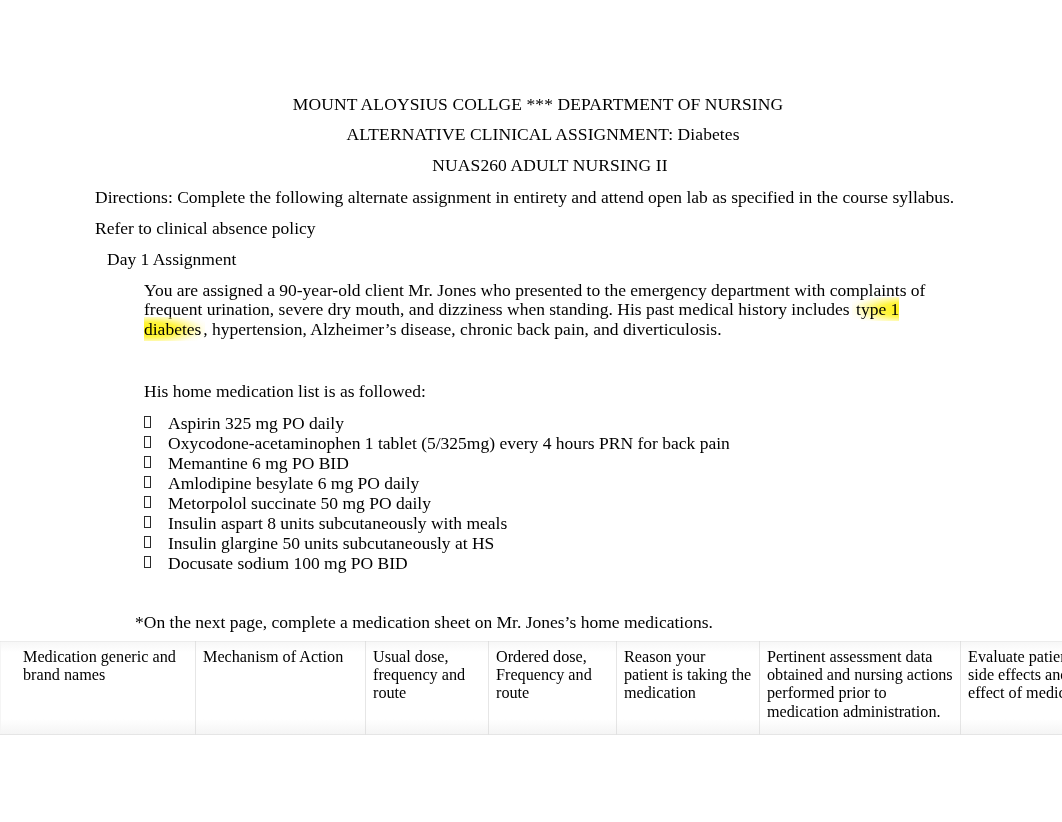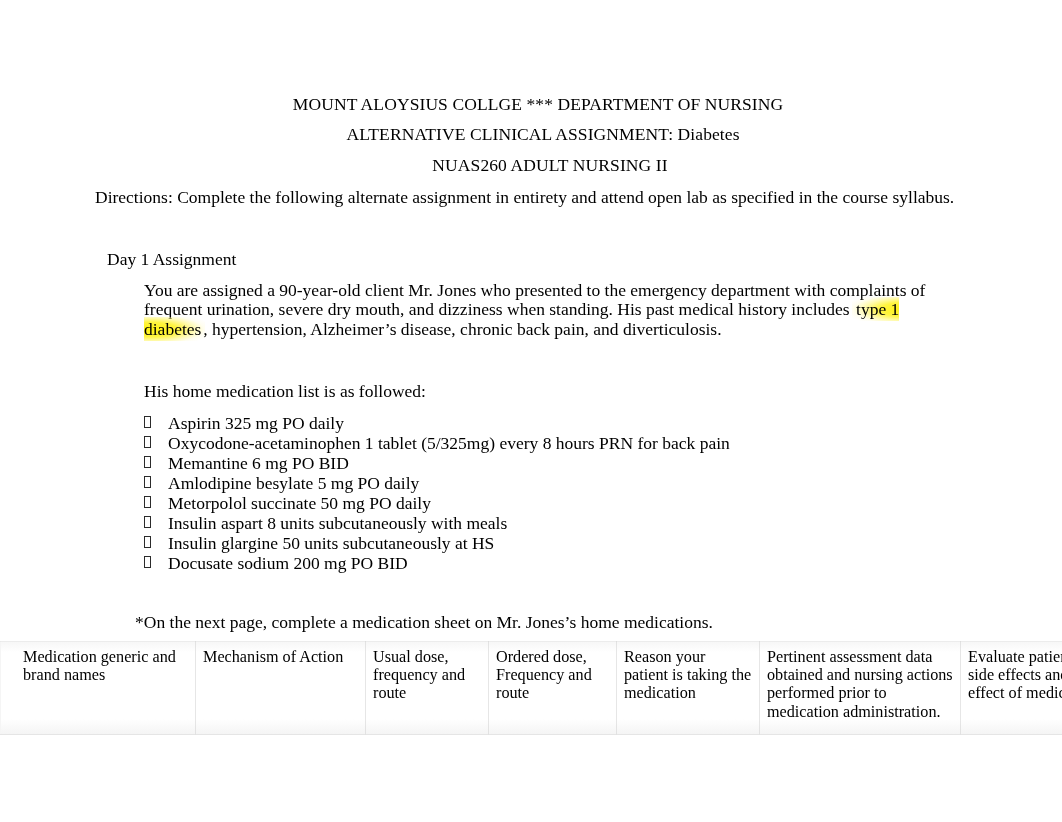--- a/index.html
+++ b/index.html
@@ -185,59 +185,60 @@
   <div class="title-line" id="title-1">
     <span class="inner">MOUNT ALOYSIUS COLLGE *** DEPARTMENT OF NURSING</span>
   </div>
 
   <div class="title-line" id="title-3">
     <span class="inner">NUAS260 ADULT NURSING II</span>
   </div>
 
   <div class="body-text" id="directions">Directions:   Complete the following alternate assignment in entirety and attend open lab as specified in the course syllabus.</div>
 
+  <div class="body-text" id="refer-policy"> Refer to clinical absence policy</div>
 
   <div class="body-text" id="day1">Day 1 Assignment</div>
 
   <div id="scenario"><span>You are assigned a 90-year-old client Mr. Jones who presented to the emergency department with complaints of frequent urination, severe dry mouth, and dizziness when standing. His past medical history includes </span><span class="hl">type 1 diabetes</span><span>, hypertension, Alzheimer’s disease, chronic back pain, and diverticulosis.</span></div>
 
   <div class="body-text" id="med-intro">His home medication list is as followed:</div>
 
   <ul id="med-list">
     <li>
         <span class="tofu"></span>
         <span>Aspirin 325 mg PO daily</span>
       </li>
     <li>
         <span class="tofu"></span>
-        <span>Oxycodone-acetaminophen 1 tablet (5/325mg) every 8 hours PRN for back pain</span>
+        <span>Oxycodone-acetaminophen 1 tablet (5/325mg) every 4 hours PRN for back pain</span>
       </li>
     <li>
         <span class="tofu"></span>
         <span>Memantine 6 mg PO BID</span>
       </li>
     <li>
         <span class="tofu"></span>
-        <span>Amlodipine besylate 5 mg PO daily</span>
+        <span>Amlodipine besylate 6 mg PO daily</span>
       </li>
     <li>
         <span class="tofu"></span>
         <span>Metorpolol succinate 50 mg PO daily</span>
       </li>
     <li>
         <span class="tofu"></span>
         <span>Insulin aspart 8 units subcutaneously with meals</span>
       </li>
     <li>
         <span class="tofu"></span>
         <span>Insulin glargine 50 units subcutaneously at HS</span>
       </li>
     <li>
         <span class="tofu"></span>
-        <span>Docusate sodium 200 mg PO BID</span>
+        <span>Docusate sodium 100 mg PO BID</span>
       </li>
   </ul>
 
   <div class="body-text" id="footnote">*On the next page, complete a medication sheet on Mr. Jones’s home medications.</div>
 
   <table id="med-table">
     <tbody>
         <tr>
       <th class="c0">Medication generic and brand names</th>
       <th class="c1">Mechanism of Action</th>

